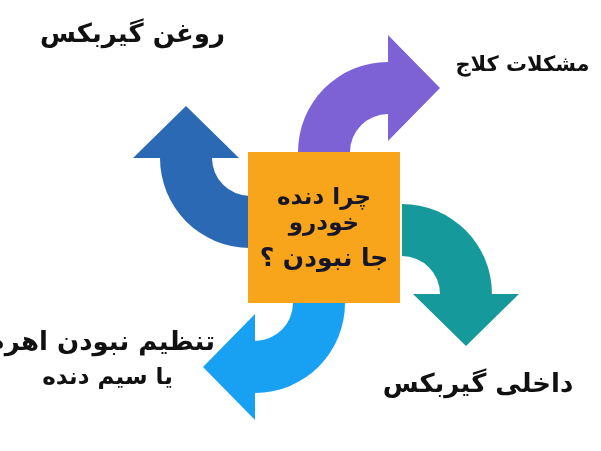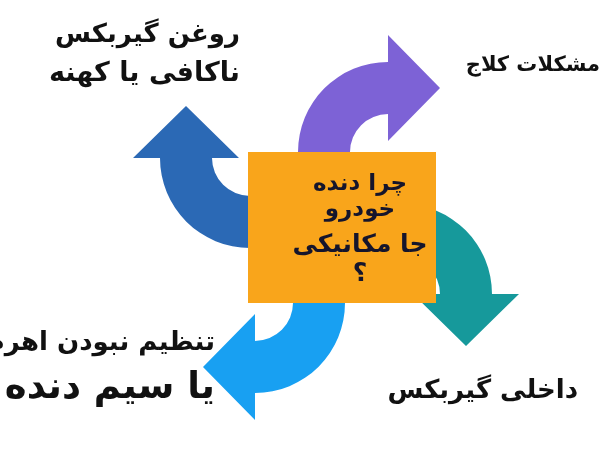--- a/index.html
+++ b/index.html
@@ -16,60 +16,59 @@
   .center-box {
     position: absolute;
     left: 248px; top: 152px;
     width: 152px; height: 151px;
     display: flex;
     flex-direction: column;
     align-items: center;
     justify-content: center;
     gap: 8px;
     text-align: center;
-    padding-left: 36px;
   }
   .center-box .l1 { font-size: 23px; font-weight: bold; display:block; }
   .center-box .l2 { font-size: 25px; font-weight: bold; display:block; }
   .label {
     position: absolute;
+    text-align: center;
     color: #111111;
     font-weight: bold;
     line-height: 1.35;
   }
   .label .l1, .label .l2 { display: block; white-space: nowrap; }
   .label-top-left     { left: 25px;  top: 16px;  width: 215px; font-size: 26px; }
   .label-top-left .l2 { font-size: 27px; margin-top: 3px; }
   .label-top-right    { left: 445px; top: 50px;  width: 155px; font-size: 21px; }
   .label-bottom-left  { left: 0px;   top: 324px; width: 215px; font-size: 26px; }
-  .label-bottom-left .l2 { font-size: 37px; margin-top: 2px; }
+  .label-bottom-left .l2 { font-size: 23px; margin-top: 2px; }
   .label-bottom-right { left: 378px; top: 358px; width: 200px; font-size: 24px; }
-  .label-bottom-right .l2 { font-size: 26px; margin-top: 14px; }
+  .label-bottom-right .l2 { font-size: 26px; margin-top: 8px; }
 </style>
 </head>
 <body>
 
 <div class="canvas">
 
   <svg class="arrows-svg" width="601" height="451" viewBox="0 0 601 451" aria-hidden="true">
 
     <path transform="translate(250,158)" d="M -64 -52 L -11 0 L -38 0 A 38 38 0 0 0 0 38 L 0 90 A 90 90 0 0 1 -90 0 L -117 0 Z" fill="#2B69B5"></path>
     <path transform="translate(388,152) rotate(90)" d="M -64 -52 L -11 0 L -38 0 A 38 38 0 0 0 0 38 L 0 90 A 90 90 0 0 1 -90 0 L -117 0 Z" fill="#7D62D6"></path>
     <path transform="translate(402,294) rotate(180)" d="M -64 -52 L -11 0 L -38 0 A 38 38 0 0 0 0 38 L 0 90 A 90 90 0 0 1 -90 0 L -117 0 Z" fill="#16999B"></path>
     <path transform="translate(255,303) rotate(270)" d="M -64 -52 L -11 0 L -38 0 A 38 38 0 0 0 0 38 L 0 90 A 90 90 0 0 1 -90 0 L -117 0 Z" fill="#18A0F2"></path>
   </svg>
 
   <div class="center-box" id="center-box" style="background: rgb(249, 165, 27); color: rgb(21, 21, 44);">
     <span class="l1">چرا دنده خودرو</span>
-    <span class="l2">جا مکانیکی ؟</span>
+    <span class="l2">جا نبودن ؟</span>
   </div>
 
   <div class="label label-top-left">
     <span class="l1">روغن گیربکس</span>
-    <span class="l2">ناکافی یا کهنه</span>
   </div>
 
   <div class="label label-top-right">
     <span class="l1">مشکلات کلاج</span>
   </div>
 
   <div class="label label-bottom-left">
     <span class="l1">تنظیم نبودن اهرم</span>
     <span class="l2">یا سیم دنده</span>
   </div>

